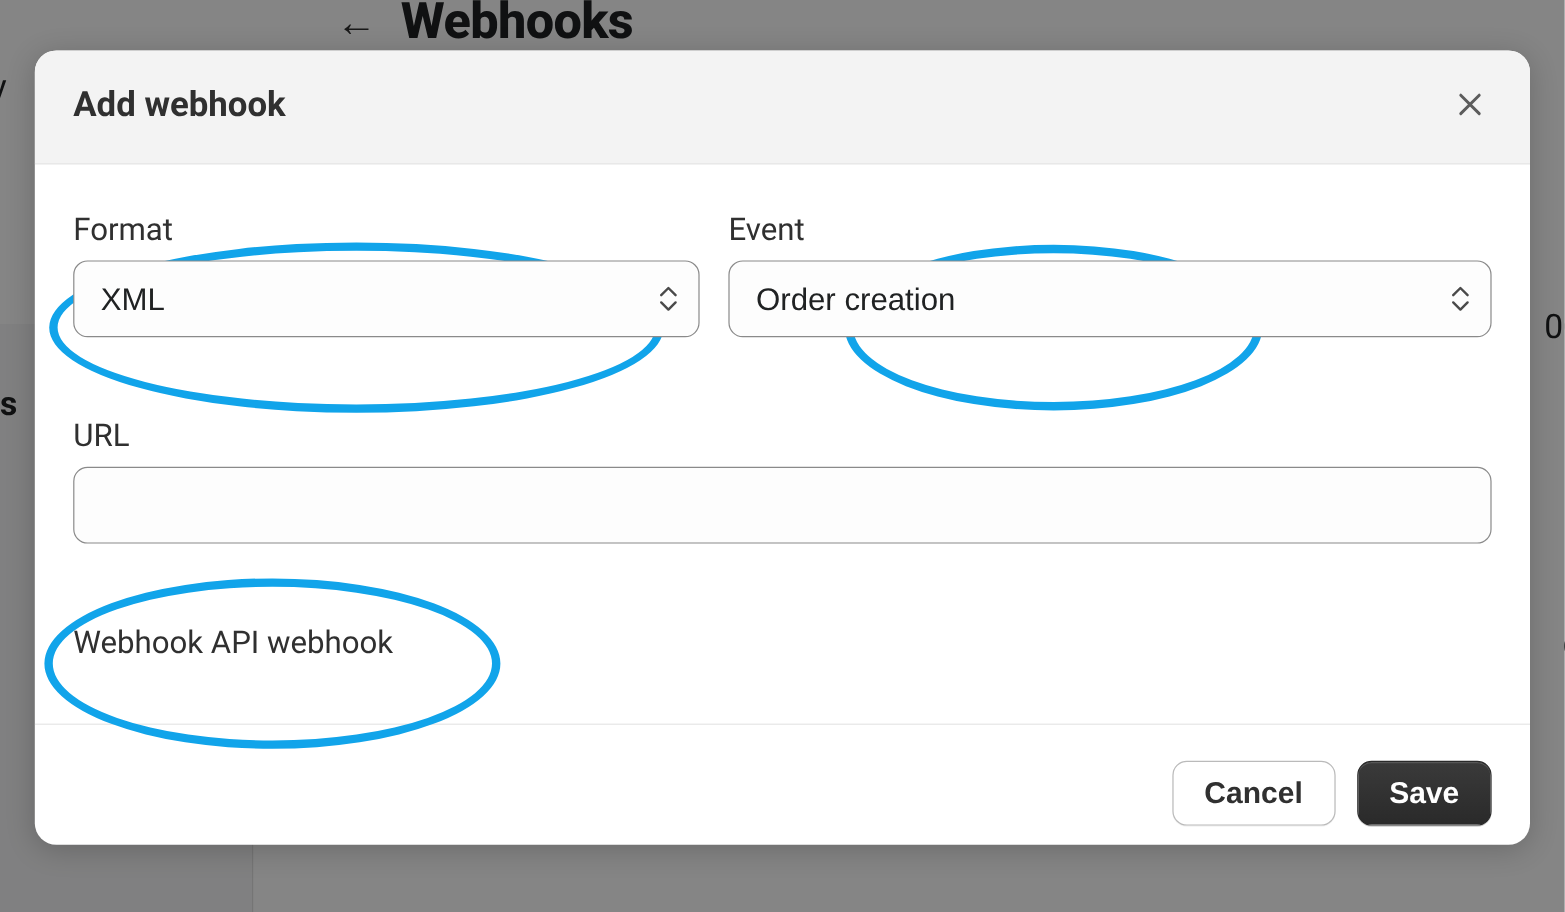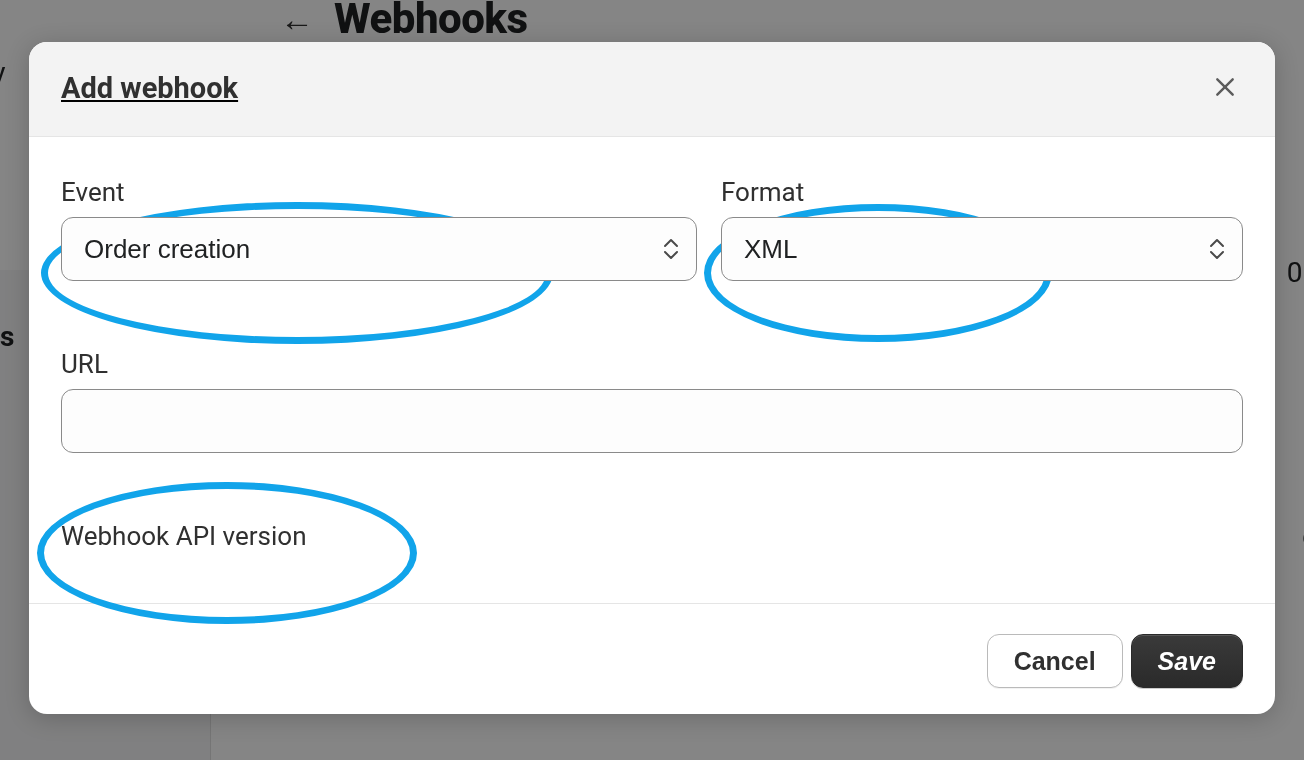--- a/index.html
+++ b/index.html
@@ -57,21 +57,21 @@
     background: #fff;
     border-radius: 18px;
     box-shadow: 0 4px 24px rgba(0,0,0,0.2);
     overflow: hidden;
     display: flex; flex-direction: column;
   }
   .modal-header {
     background: #f3f3f3;
     border-bottom: 1px solid #e5e5e5;
     padding: 28px 32px 30px 32px;
-    display: flex; align-items: center; justify-content: space-between; text-decoration: underline;
+    display: flex; align-items: center; justify-content: space-between;
   }
   .modal-title {
     font-size: 29px; font-weight: 700; color: #303030;
   }
   .close-btn {
     background: none; border: none; cursor: pointer;
     width: 36px; height: 36px; display: flex; align-items: center; justify-content: center;
     color: #5c5c5c;
   }
   .close-btn svg { width: 22px; height: 22px; }
@@ -131,22 +131,22 @@
     border: 1px solid #8a8a8a;
     border-radius: 12px;
     background: #fdfdfd;
     padding: 0 22px;
     font-size: 26px;
     color: #202223;
   }
 
   .modal-footer {
     border-top: 1px solid #e5e5e5;
-    padding: 30px 32px 26px 32px;
-    display: flex; justify-content: flex-end; gap: 8px;
+    padding: 30px 32px 16px 32px;
+    display: flex; justify-content: flex-end; gap: 18px;
   }
   .btn {
     height: 54px;
     padding: 0 26px;
     border-radius: 12px;
     font-size: 25px;
     font-weight: 600;
     cursor: pointer;
     display: flex; align-items: center; justify-content: center;
   }
@@ -154,21 +154,20 @@
     background: #fff;
     border: 1px solid #bababa;
     color: #303030;
     box-shadow: 0 1px 0 rgba(0,0,0,0.05);
   }
   .btn-primary {
     background: linear-gradient(#3a3a3a, #2a2a2a);
     border: 1px solid #2a2a2a;
     color: #fff;
     box-shadow: inset 0 1px 0 rgba(255,255,255,0.15), 0 1px 0 rgba(0,0,0,0.2);
-    font-style: italic;
   }
 
   
   .anno {
     position: absolute;
     border: 7px solid #11a4ea;
     border-radius: 50%;
     pointer-events: none;
   }
   .anno1 { left: 12px; top: 160px; width: 512px; height: 142px; }
@@ -207,64 +206,64 @@
           <line x1="3" y1="3" x2="17" y2="17"></line>
             <line x1="17" y1="3" x2="3" y2="17"></line>
         </svg>
       </span>
     </button>
   </div>
 
   <div class="modal-body">
 
     <div class="row">
+      <div class="field format">
+        <div class="label">Format</div>
+        <div class="select-wrap">
+          <button class="select">
+            <span>XML</span>
+          </button>
+          <span class="caret">
+            <svg viewBox="0 0 16 10">
+                <path d="M2 8 L8 2 L14 8" fill="none" stroke="currentColor" stroke-width="2" stroke-linecap="round" stroke-linejoin="round"></path>
+              </svg>
+            <svg viewBox="0 0 16 10">
+                <path d="M2 2 L8 8 L14 2" fill="none" stroke="currentColor" stroke-width="2" stroke-linecap="round" stroke-linejoin="round"></path>
+              </svg>
+          </span>
+        </div>
+      </div>
+
       <div class="field event">
         <div class="label">Event</div>
         <div class="select-wrap">
           <button class="select">
             <span>Order creation</span>
           </button>
           <span class="caret">
             <svg viewBox="0 0 16 10">
                 <path d="M2 8 L8 2 L14 8" fill="none" stroke="currentColor" stroke-width="2" stroke-linecap="round" stroke-linejoin="round"></path>
               </svg>
             <svg viewBox="0 0 16 10">
                 <path d="M2 2 L8 8 L14 2" fill="none" stroke="currentColor" stroke-width="2" stroke-linecap="round" stroke-linejoin="round"></path>
               </svg>
           </span>
         </div>
       </div>
-
-      <div class="field format">
-        <div class="label">Format</div>
-        <div class="select-wrap">
-          <button class="select">
-            <span>XML</span>
-          </button>
-          <span class="caret">
-            <svg viewBox="0 0 16 10">
-                <path d="M2 8 L8 2 L14 8" fill="none" stroke="currentColor" stroke-width="2" stroke-linecap="round" stroke-linejoin="round"></path>
-              </svg>
-            <svg viewBox="0 0 16 10">
-                <path d="M2 2 L8 8 L14 2" fill="none" stroke="currentColor" stroke-width="2" stroke-linecap="round" stroke-linejoin="round"></path>
-              </svg>
-          </span>
-        </div>
-      </div>
     </div>
 
     <div class="field full">
       <div class="label">URL</div>
       <div class="input-wrap">
         <input type="text" class="text-input" value="" style="">
       </div>
     </div>
 
     <div class="field full">
-      <div class="label">Webhook API version</div>
+      <div class="label">Webhook API webhook</div>
     </div>
 
   </div>
 
   <div class="modal-footer">
     <button class="btn btn-secondary">
       <span>Cancel</span>
     </button>
     <button class="btn btn-primary">
       <span>Save</span>

